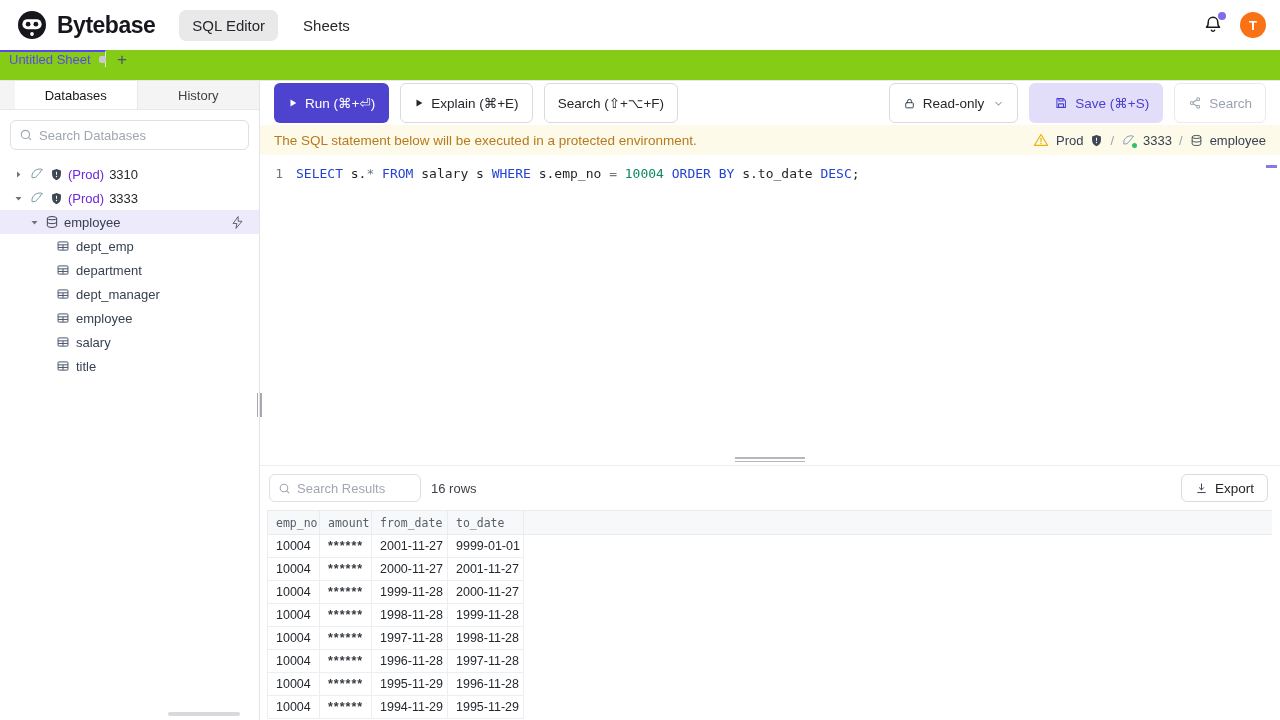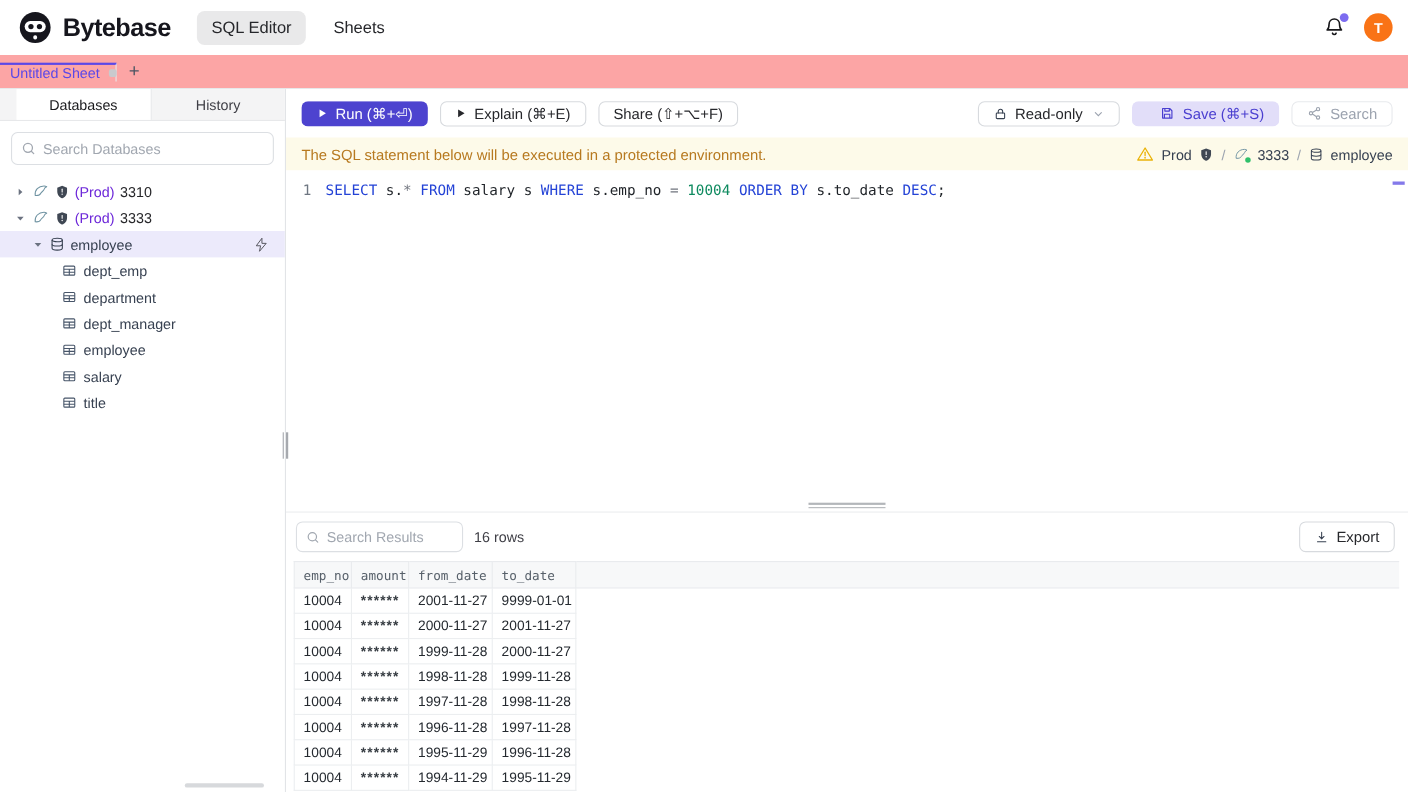--- a/index.html
+++ b/index.html
@@ -13,21 +13,21 @@
   .top-nav { display:flex; align-items:center; gap:12px; margin-left:24px; }
   .nav-pill { font-size:15px; font-weight:500; padding:7px 13px; border-radius:7px; cursor:pointer; color:#26272b; }
   .nav-pill.active { background:#e9e9ea; }
   .header-right { margin-left:auto; display:flex; align-items:center; gap:16px; }
   .bell-wrap { position:relative; width:22px; height:22px; cursor:pointer; }
   .bell-dot { position:absolute; top:-2px; right:-2px; width:8px; height:8px; border-radius:50%; background:#7c6cf0; }
   .avatar { width:26px; height:26px; border-radius:50%; background:#f97316; color:#fff; font-size:13px;
     font-weight:bold; display:flex; align-items:center; justify-content:center; cursor:pointer; }
 
   
-  .sheet-tabbar { height:31px; display:flex; align-items:center; border-bottom:1px solid #e7e8ea; background:#fca5a5; }
+  .sheet-tabbar { height:31px; display:flex; align-items:flex-start; border-bottom:1px solid #e7e8ea; background:#84cc16; }
   .sheet-tab { width:106px; display:flex; align-items:center; gap:8px; padding:0 9px; border-top:2.5px solid #5b48e8;
     border-right:1px solid #e7e8ea; cursor:pointer; }
   .sheet-tab-label { color:#5b48e8; font-size:13px; white-space:nowrap; }
   .unsaved-dot { width:7px; height:7px; border-radius:2px; background:#c9cacd; flex:none; }
   .new-tab-btn { width:32px; display:flex; align-items:center; justify-content:center; color:#4b5563; font-size:17px; cursor:pointer; }
 
   
   .workspace { display:flex; height:639px; }
 
   
@@ -49,21 +49,21 @@
   .srv-name { color:#27272a; }
   .bolt-spacer { margin-left:auto; margin-right:14px; display:flex; }
   .sidebar-hscroll { position:absolute; left:168px; bottom:4px; width:72px; height:4px; border-radius:2px; background:#d7d9dc; }
   .v-drag-handle { position:absolute; right:-4px; top:310px; width:8px; height:28px; display:flex; gap:2px;
     align-items:center; justify-content:center; cursor:col-resize; z-index:5; }
   .v-drag-handle i { display:block; width:1.5px; height:24px; background:#a6a9ae; }
 
   
   .main { flex:1; display:flex; flex-direction:column; min-width:0; }
   .toolbar { height:44px; flex:none; display:flex; align-items:center; padding:0 14px; gap:11px; background:#fff; }
-  .btn { height:23px; display:inline-flex; align-items:center; gap:7px; padding:0 13px; border-radius:6px;
+  .btn { height:40px; display:inline-flex; align-items:center; gap:7px; padding:0 13px; border-radius:6px;
     font-size:13.5px; cursor:pointer; border:1px solid transparent; background:#fff; color:#26272b; white-space:nowrap; }
   .btn.primary { background:#4d43cf; color:#fff; }
   .btn.outline { border-color:#d7dade; }
   .btn.soft { background:#e2def9; color:#4a3fd0; font-weight:500;padding-left:24px; }
   .btn.muted { border-color:#e8eaed; color:#9ca3af; }
   .toolbar-right { margin-left:auto; display:flex; align-items:center; gap:11px; }
   .chev { margin-left:2px; display:flex; }
 
   
   .banner { height:30px; flex:none; background:#fdfae9; display:flex; align-items:center; padding:0 14px; }
@@ -307,21 +307,21 @@
       </button>
       <button class="btn outline">
         <span>
           <svg width="10" height="10" viewBox="0 0 24 24" fill="#26272b">
               <path d="M6 3.5l14 8.5-14 8.5z"></path>
             </svg>
         </span>
         <span>Explain (⌘+E)</span>
       </button>
       <button class="btn outline">
-        <span>Share (⇧+⌥+F)</span>
+        <span>Search (⇧+⌥+F)</span>
       </button>
       <div class="toolbar-right">
         <button class="btn outline">
           <span>
             <svg width="13" height="13" viewBox="0 0 24 24" fill="none" stroke="#374151" stroke-width="1.8" stroke-linecap="round">
               <rect x="5" y="10.5" width="14" height="9.5" rx="1.5"></rect>
               <path d="M8.3 10.5V8a3.7 3.7 0 0 1 7.4 0v2.5"></path>
             </svg>
           </span>
           <span>Read-only</span>

